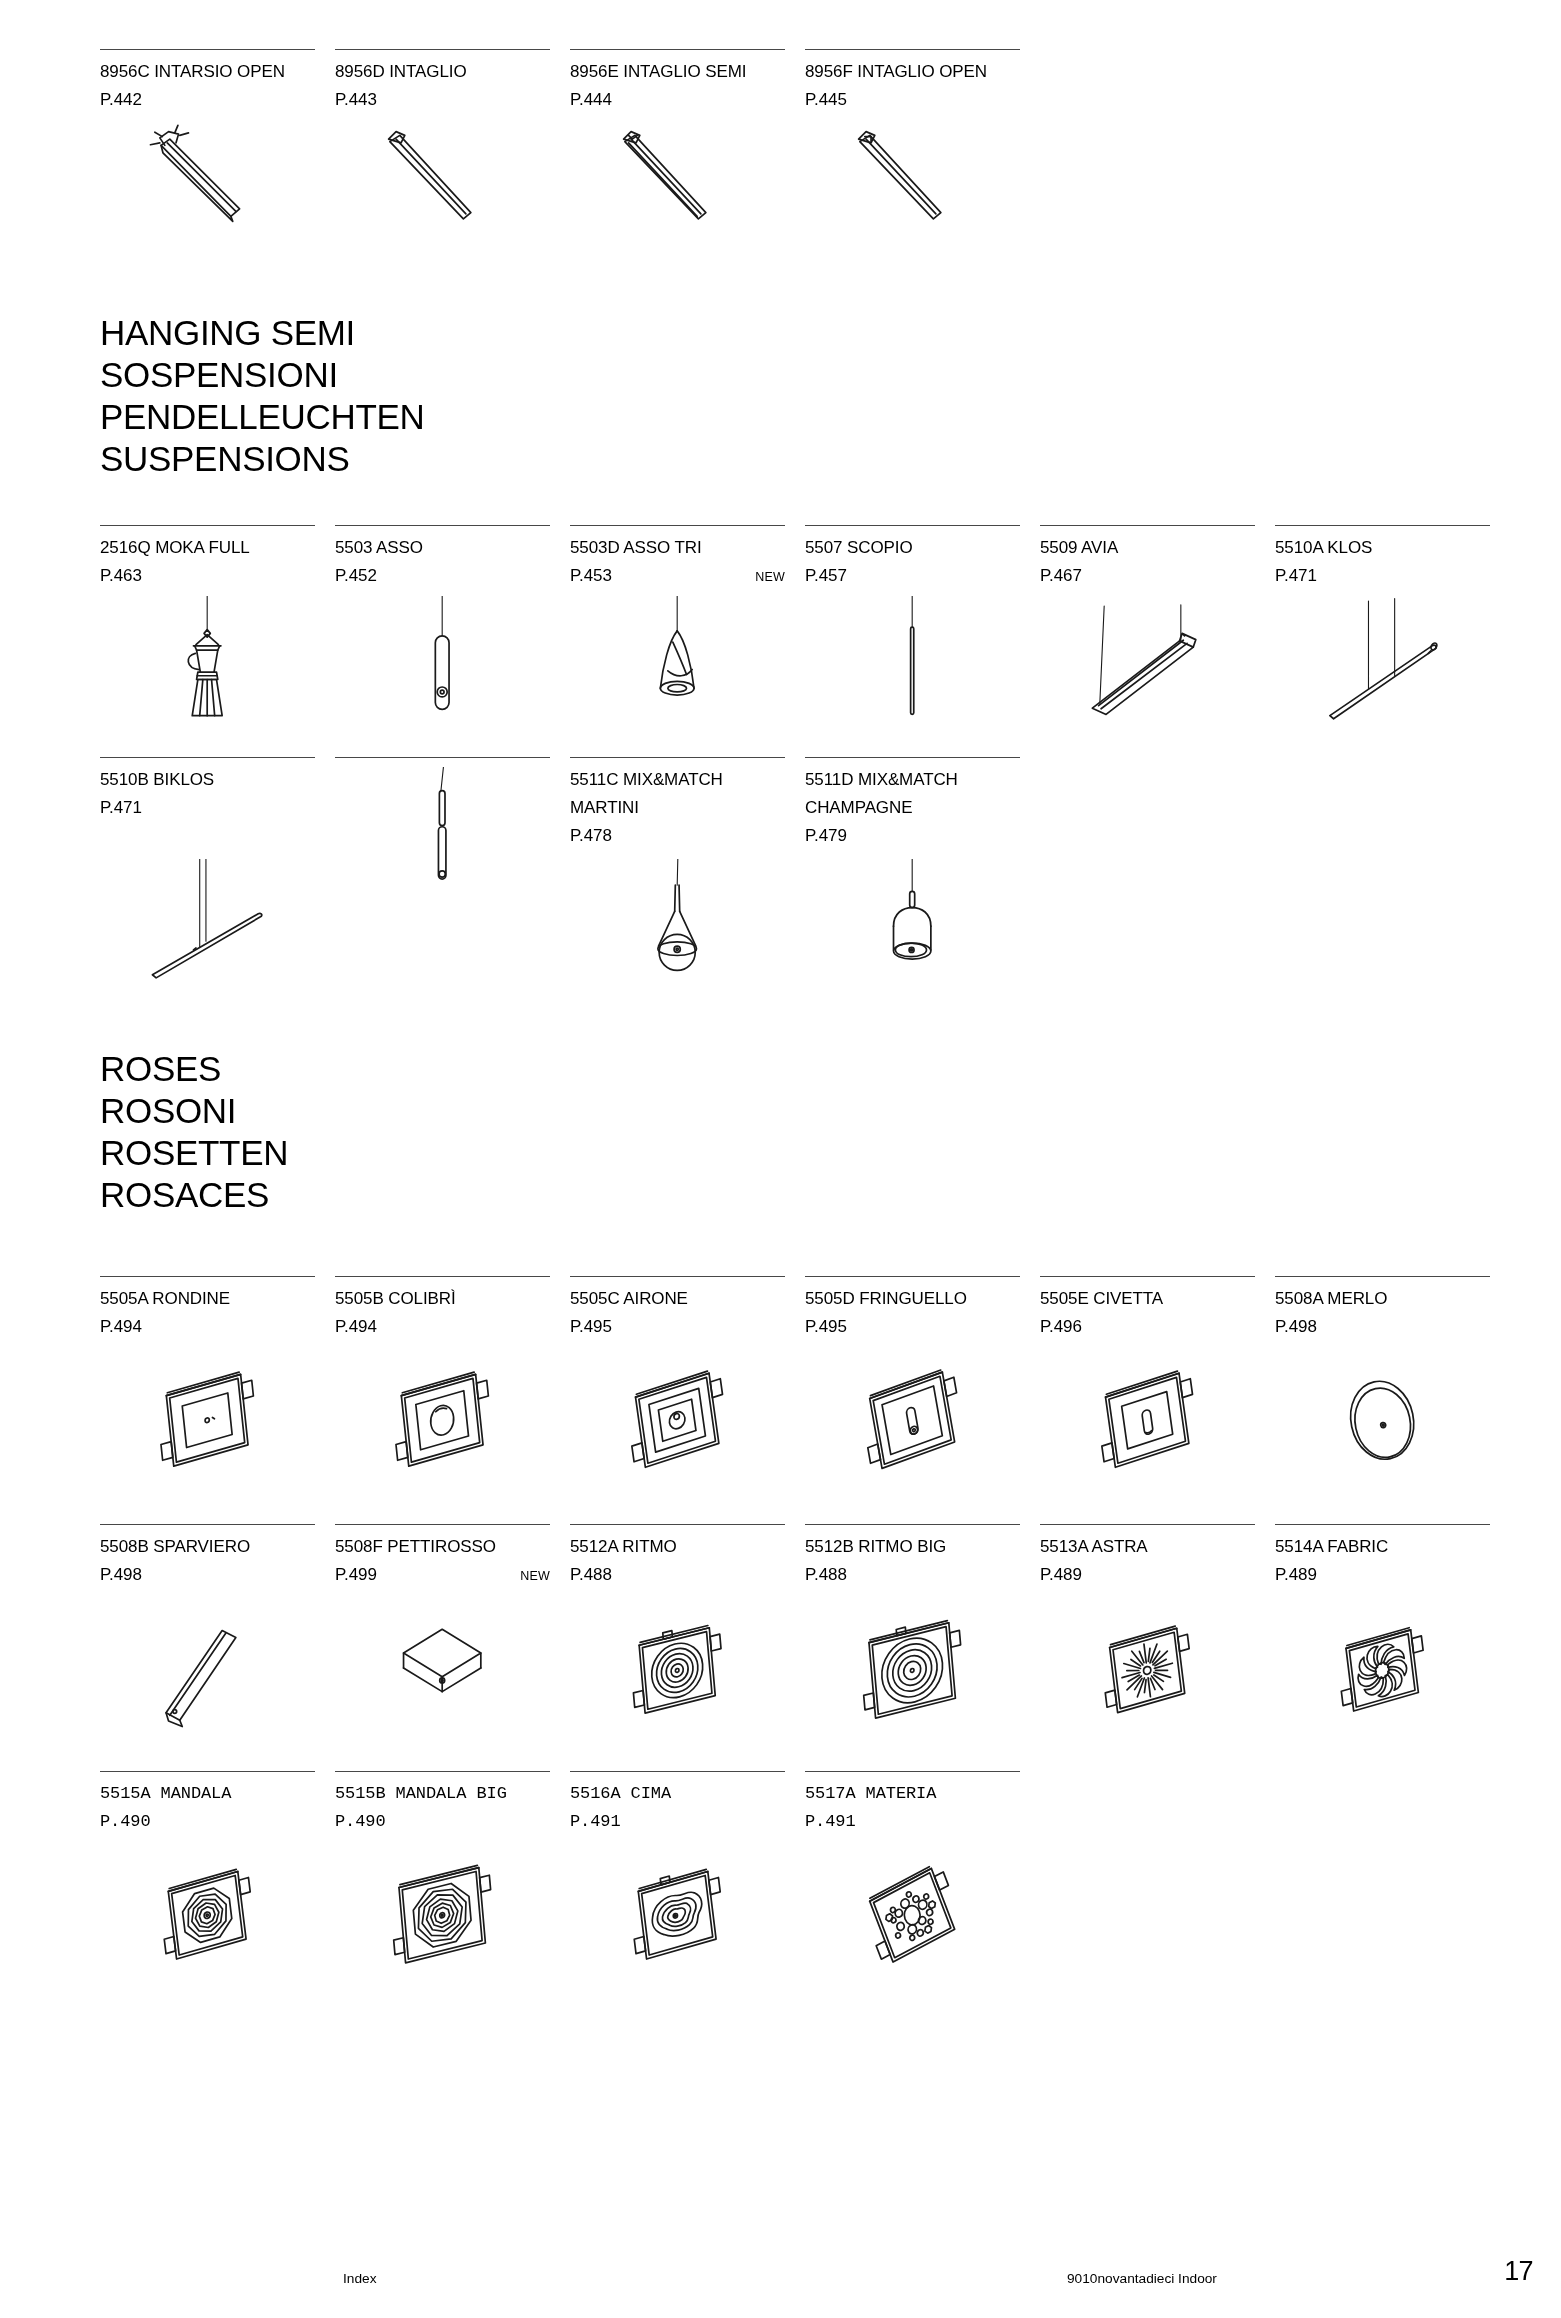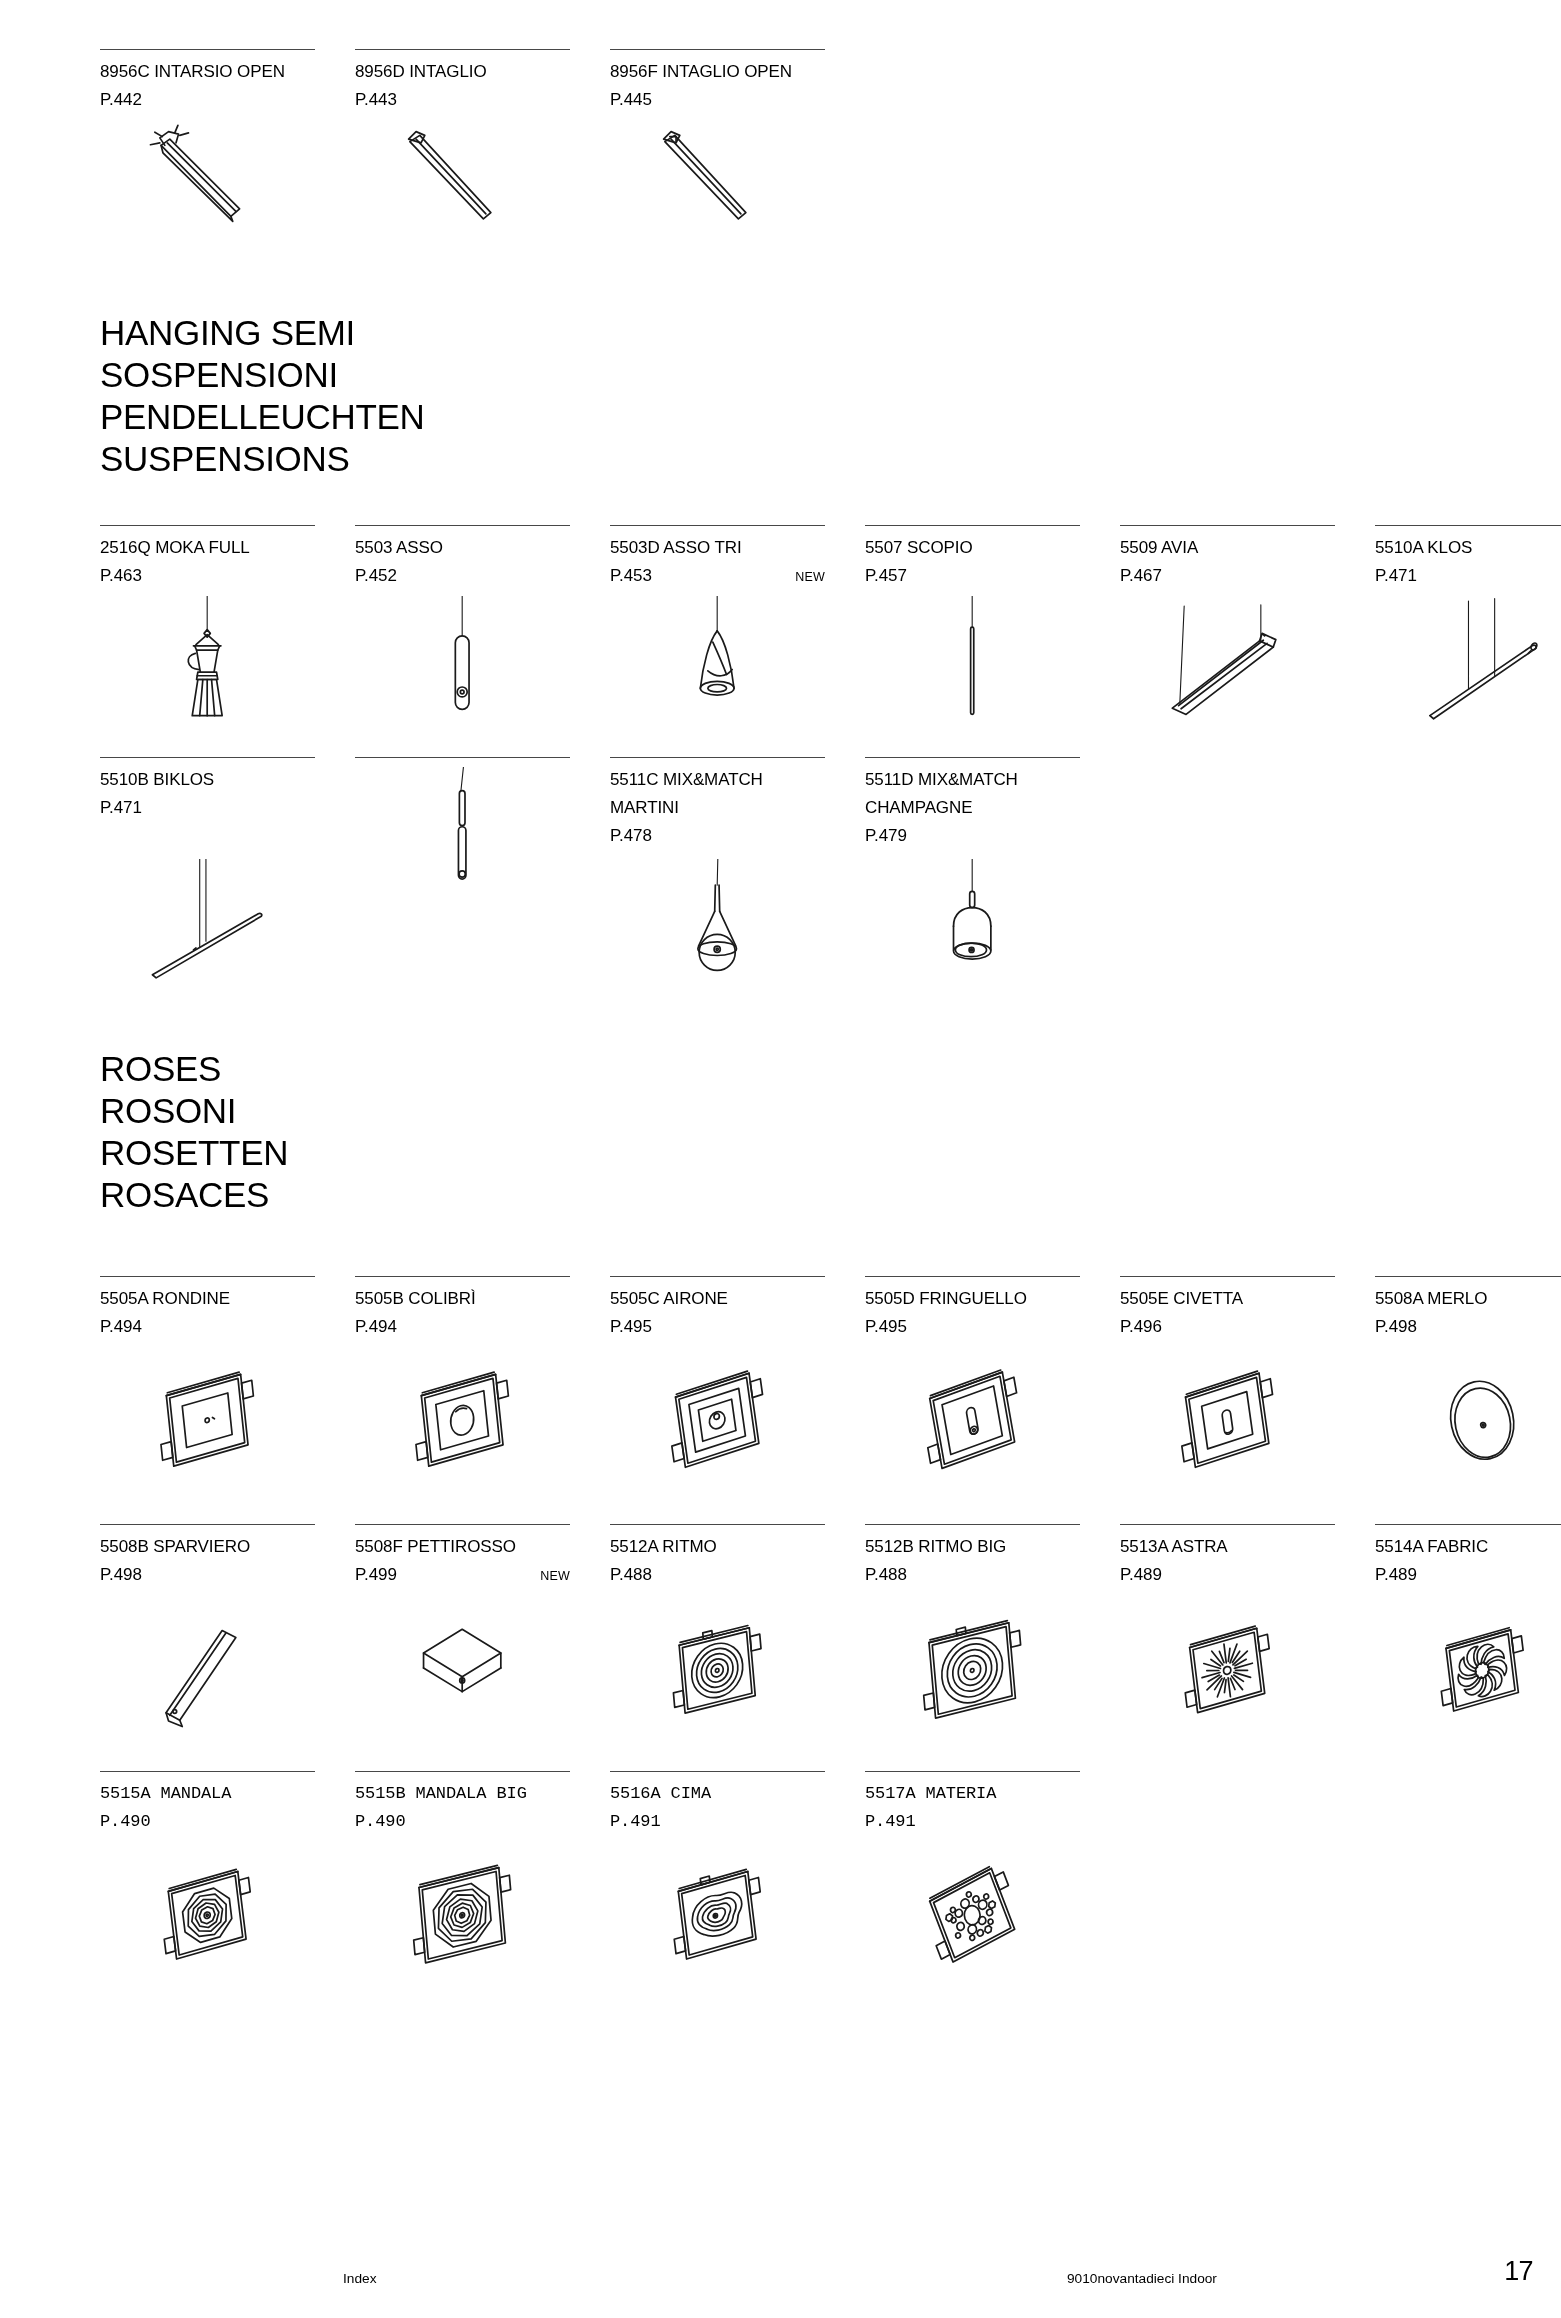--- a/index.html
+++ b/index.html
@@ -1,21 +1,21 @@
 <!DOCTYPE html>
 <html style="font-size:10px"><head>
 <meta charset="utf-8">
 <style>
   html,body{margin:0;padding:0;}
   body{
     width:1561px;height:2319px;position:relative;background:#ffffff;
     font-family:"Liberation Sans", sans-serif;color:#000;overflow:hidden;
   }
   .sec{position:absolute;left:100px;width:1433px;}
-  .grid{display:grid;grid-template-columns:repeat(6,215px);column-gap:40px;}
+  .grid{display:grid;grid-template-columns:repeat(6,215px);column-gap:20px;}
   .cell{position:relative;}
   .rule{height:0;border-top:1.9px solid #474747;margin-bottom:7.5px;}
   .code,.pg{font-size:17px;line-height:28px;letter-spacing:-0.1px;white-space:nowrap;color:#000;}
   .pg{display:flex;justify-content:space-between;align-items:baseline;}
   .badge{font-size:12.5px;letter-spacing:0.2px;}
   .tb2{height:56px;}
   .tb3{height:84px;}
   .art{display:flex;justify-content:center;align-items:flex-start;}
   #sec-top   {top:49px;}
   #heading-hanging{top:312px;}
@@ -74,20 +74,37 @@
     </div>
     <div class="art">
       <svg class="line" width="215" height="110" viewBox="0 0 345 176">
         <path d="M86 24 L98 12 L112 18 L106 30 Z"></path>
         <path d="M88 28 L206 152 L218 142 L104 18 Z"></path>
         <path d="M98 24 L210 144"></path>
       </svg>
     </div>
   </div>
 
+  <div class="cell">
+    <div class="rule"></div>
+    <div class="tb2">
+      <div class="code">8956E INTAGLIO SEMI</div>
+      <div class="pg">
+          <span>P.444</span>
+        </div>
+    </div>
+    <div class="art">
+      <svg class="line" width="215" height="110" viewBox="0 0 345 176">
+        <path d="M86 24 L98 12 L112 18 L106 30 Z"></path>
+        <path d="M94 18 l6 6 l8 -6"></path>
+        <path d="M88 28 L206 152 L218 142 L104 18 Z"></path>
+        <path d="M98 24 L210 144 M94 30 L204 148"></path>
+      </svg>
+    </div>
+  </div>
 
   <div class="cell">
     <div class="rule"></div>
     <div class="tb2">
       <div class="code">8956F INTAGLIO OPEN</div>
       <div class="pg">
           <span>P.445</span>
         </div>
     </div>
     <div class="art">

